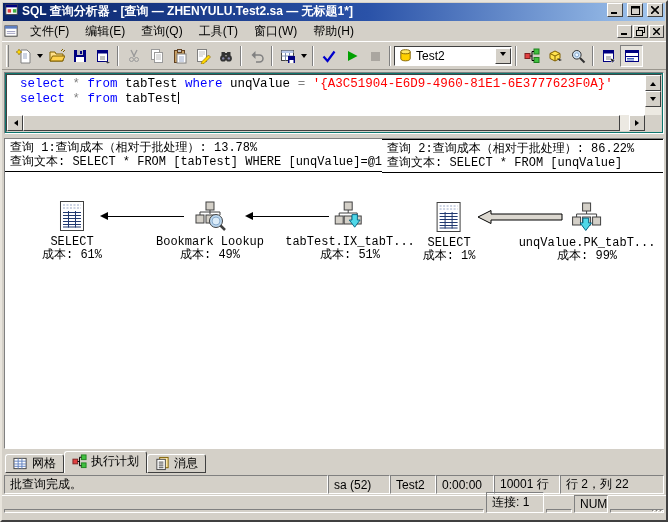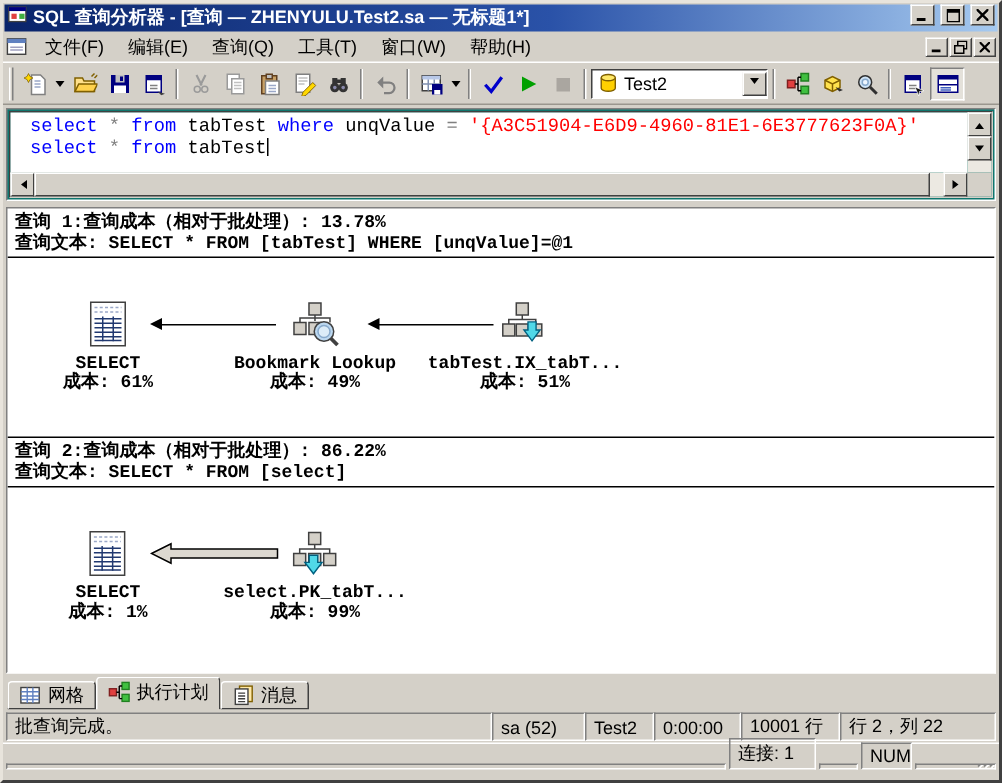--- a/index.html
+++ b/index.html
@@ -56,21 +56,21 @@
   .tri-up    { width:0;height:0;border:3px solid transparent;border-bottom:4px solid #000;margin-bottom:2px; }
   .tri-dn    { width:0;height:0;border:3px solid transparent;border-top:4px solid #000;margin-top:2px; }
   .tri-left  { width:0;height:0;border:3px solid transparent;border-right:4px solid #000;margin-right:2px; }
   .tri-right { width:0;height:0;border:3px solid transparent;border-left:4px solid #000;margin-left:2px; }
   .corner { position:absolute; right:0; bottom:0; width:16px; height:16px; background:#D4D0C8; }
 
   .splitter { height:4px; }
 
   
   .plan-wrap { margin:0 2px; height:311px; border:1px solid; border-color:#808080 #fff #fff #808080;
-               background:#fff; position:relative; overflow:hidden; display:flex; flex-direction:column;font-weight:bold; }
+               background:#fff; position:relative; overflow:hidden; display:flex; flex-direction:row; }
   .plan-section { position:relative; }
   .plan-section.second { border-top:1px solid #000; flex:1; }
   .plan-header { padding:2px 0 2px 5px; border-bottom:1px solid #000;
                  font-family:"Liberation Mono","DejaVu Sans Mono",monospace; font-size:12px; line-height:14px;
                  white-space:nowrap; color:#000; }
   .plan-canvas { position:relative; height:119px; }
   .plan-section.second .plan-canvas { height:123px; }
   .plan-node { position:absolute; transform:translateX(-50%); text-align:center;
                font-family:"Liberation Mono","DejaVu Sans Mono",monospace; font-size:12px; line-height:13px; color:#000; }
   .plan-node .nicon { display:block; margin:0 auto 4px auto; }
@@ -397,21 +397,21 @@
             </svg>
           <div>tabTest.IX_tabT...</div>
           <div>成本: 51%</div>
         </div>
       </div>
     </div>
 
     <div class="plan-section second">
       <div class="plan-header">
         <div>查询 2:查询成本（相对于批处理）: 86.22%</div>
-        <div>查询文本: SELECT * FROM [select]</div>
+        <div>查询文本: SELECT * FROM [unqValue]</div>
       </div>
       <div class="plan-canvas">
         <div class="plan-node" style="left:67px; top:28px;">
           <svg class="nicon" width="26" height="32" viewBox="0 0 26 32">
               <rect x="1.5" y="1.5" width="23" height="29" fill="#fff" stroke="#404040"></rect>
               <path d="M4 5h18M4 8h18" stroke="#9aa8c8" stroke-dasharray="2 1.5"></path>
               <path d="M4 12.5h18M4 15.5h18M4 18.5h18M4 21.5h18M4 24.5h18M4 27h18" stroke="#203870"></path>
               <path d="M9.5 11v16.5M16.5 11v16.5" stroke="#203870"></path>
             </svg>
           <div>SELECT</div>
@@ -422,21 +422,21 @@
           </svg>
         <div class="plan-node" style="left:205px; top:28px;">
           <svg class="nicon" width="32" height="32" viewBox="0 0 32 32">
               <path d="M16 10v3M16 13H6v3M16 13h10v3" stroke="#404040" fill="none"></path>
               <rect x="12" y="2" width="8" height="8" fill="#d4d0c8" stroke="#404040"></rect>
               <rect x="2" y="16" width="8" height="8" fill="#d4d0c8" stroke="#404040"></rect>
               <rect x="12" y="16" width="8" height="8" fill="#d4d0c8" stroke="#404040"></rect>
               <rect x="22" y="16" width="8" height="8" fill="#d4d0c8" stroke="#404040"></rect>
               <path d="M13 17h6v5h3l-6 8-6-8h3z" fill="#50d8e8" stroke="#006080" transform="translate(0,1) scale(0.95)"></path>
             </svg>
-          <div>select.PK_tabT...</div>
+          <div>unqValue.PK_tabT...</div>
           <div>成本: 99%</div>
         </div>
       </div>
     </div>
   </div>
 
   <div class="tabbar">
     <div class="tab">
       <svg width="15" height="15" viewBox="0 0 16 16">
           <rect x="1" y="2.5" width="13" height="11" fill="#fff" stroke="#404040"></rect>

